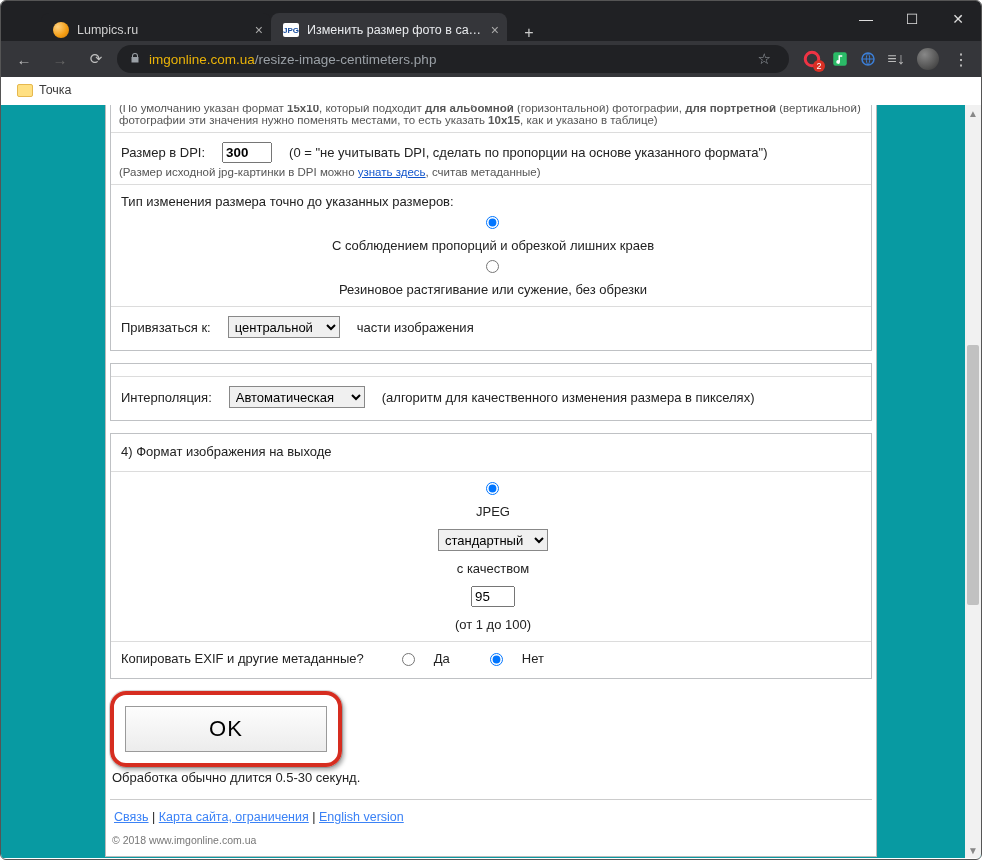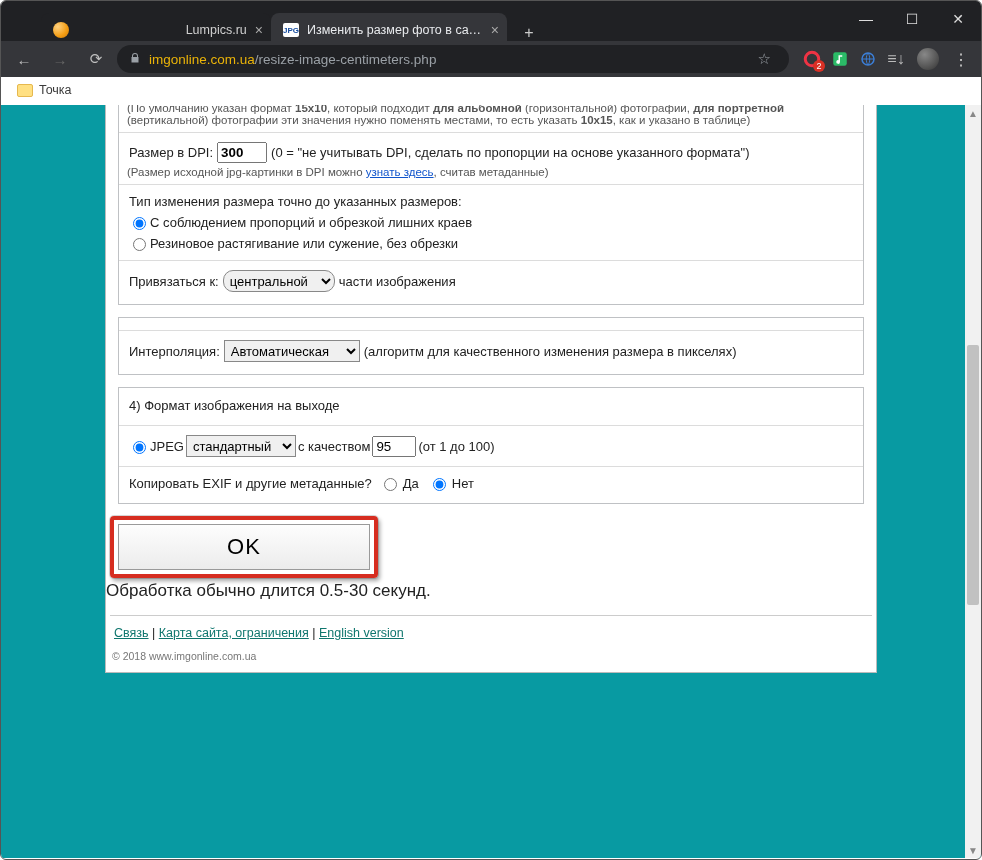--- a/index.html
+++ b/index.html
@@ -30,21 +30,21 @@
     display: flex; align-items: center;
     height: 34px;
     padding: 0 8px 0 12px;
     font-size: 12.5px;
     border-top-left-radius: 8px;
     border-top-right-radius: 8px;
     max-width: 236px; min-width: 230px;
     position: relative;
     user-select: none;
   }
-  .tab-inactive { background: #202124; color: #cfcfcf; text-align: right; }
+  .tab-inactive { background: #202124; color: #cfcfcf; }
   .tab-active   { background: #35363a; color: #e8eaed; }
   .tab .fav { width: 16px; height: 16px; border-radius: 50%; margin-right: 8px; flex: none; }
   .tab .lbl { overflow: hidden; white-space: nowrap; text-overflow: ellipsis; flex: 1; }
   .tab .x { margin-left: 8px; color: #aaa; font-size: 14px; cursor: pointer; flex: none; }
   .fav-orange { background: radial-gradient(circle at 30% 30%, #ffd280, #f39c12 60%, #c9780e); }
   .fav-jpg {
     width: 16px; height: 14px; border-radius: 2px;
     background: #fff; color: #1a4fa0; font-size: 8px; font-weight: 700;
     display: flex; align-items: center; justify-content: center;
     margin-right: 8px; flex: none;
@@ -143,59 +143,59 @@
     width: 772px;
     background: #fff;
     border: 1px solid #bbb;
     padding: 0;
     color: #222;
     position: relative;
     top: -6px;
   }
   .panel {
     border: 1px solid #bfc1c4;
-    margin: 12px 12px;
+    margin: 12px 4px;
     padding: 6px 8px 9px;
     font-size: 13px;
     color: #222;
   }
   .panel .hdr { padding: 4px 2px 6px; }
-  .panel .row { padding: 3px 2px; display: flex; align-items: center; flex-wrap: wrap; gap: 4px; }
-  .panel .row.radio { padding-left: 6px; gap: 2px; }
+  .panel .row { padding: 3px 2px; display: flex; align-items: center; flex-wrap: wrap; gap: 17px; }
+  .panel .row.radio { padding-left: 6px; gap: 10px; flex-direction: column; }
   .panel hr { border: none; border-top: 1px solid #dcdcdc; margin: 6px -8px; }
   .fine { font-size: 11.5px; color: #555; }
   .blue-link { color: #1155cc; text-decoration: underline; cursor: pointer; }
   select.sel {
     border: 1px solid #888;
     background: #f0f0f0; height: 22px; font-size: 13px;
     padding: 0 2px;
   }
   input[type=radio] { margin: 0 2px 0 0; position: relative; top: 1px; }
 
   
   .ok-wrap {
     border: 4px solid #d62d20;
-    border-radius: 4px;
+    border-radius: 16px;
     box-shadow: 0 0 0 1px rgba(0,0,0,.15), 2px 3px 4px rgba(0,0,0,.35);
-    width: 268px;
-    padding: 4px;
+    width: 232px;
+    padding: 11px;
     margin: 6px 0 2px 4px;
   }
   button.ok-btn {
     width: 100%;
     height: 46px;
     background: linear-gradient(#fdfdfd, #ececec);
     border: 1px solid #9a9a9a;
     font-size: 22px; letter-spacing: 1px;
     cursor: pointer;
   }
-  .processing-note { font-size: 17px; color: #222; margin: 3px 0 10px 0; }
+  .processing-note { font-size: 13px; color: #222; margin: 3px 0 10px 6px; }
 
   .footer-links { border-top: 1px solid #ccc; margin: 14px 4px 0; padding: 10px 4px 4px; font-size: 12.5px; }
-  .footer-links a { color: #0f766e; text-decoration: underline; cursor: pointer; }
+  .footer-links a { color: #3b82f6; text-decoration: underline; cursor: pointer; }
   .copyright { font-size: 10.5px; color: #777; padding: 6px 6px 10px; }
 
   .star-ic { color: #9aa0a6; font-size: 15px; margin-right: 6px; }
 </style>
 </head>
 <body>
 
 <div class="titlebar">
   <div class="tab-strip">
     <div class="tab tab-inactive">
@@ -285,21 +285,21 @@
         <input type="radio" name="rt" checked="" style="">
         <span>С соблюдением пропорций и обрезкой лишних краев</span>
       </div>
       <div class="row radio">
         <input type="radio" name="rt" style="">
         <span>Резиновое растягивание или сужение, без обрезки</span>
       </div>
       <hr>
       <div class="row">
         <span>Привязаться к:</span>
-        <select class="sel" style="min-width:112px;border-radius:10px;">
+        <select class="sel" style="min-width:112px;">
           <option>центральной</option>
         </select>
         <span>части изображения</span>
       </div>
     </div>
 
     <div class="panel">
       <hr>
       <div class="row">
         <span>Интерполяция:</span>

